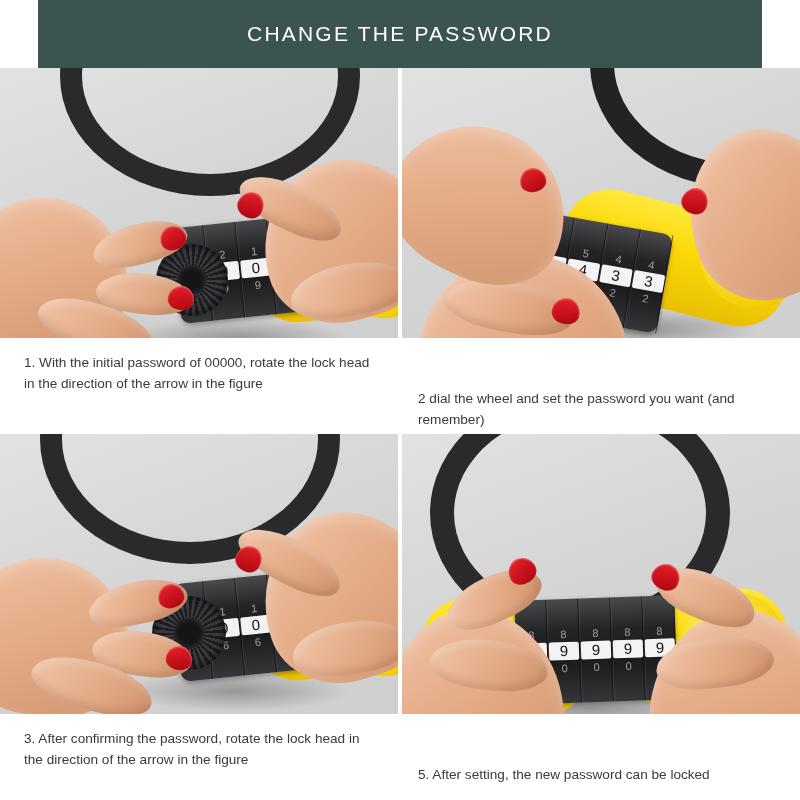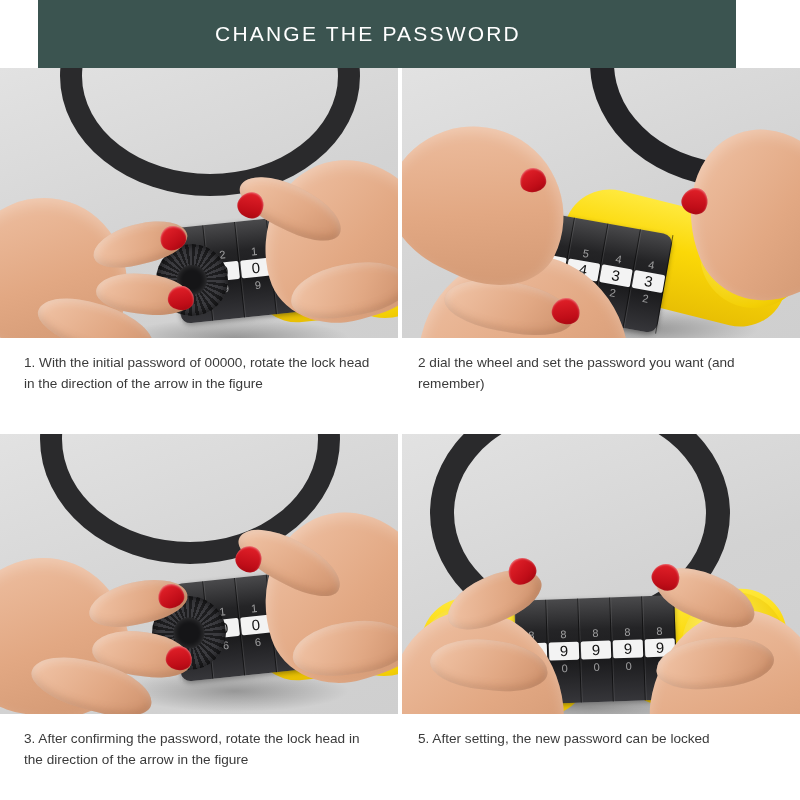--- a/index.html
+++ b/index.html
@@ -14,21 +14,21 @@
     position: relative;
     width: 800px;
     height: 800px;
     background: #ffffff;
   }
 
   
   .banner {
     position: absolute;
     left: 0; top: 0;
-    width: 736px; height: 68px;
+    width: 800px; height: 68px;
     background: #3b5450;
     display: flex;
     align-items: center;
     justify-content: center;
   }
   .banner-title {
     color: #ffffff;
     font-size: 21px;
     letter-spacing: 2.2px;
     font-weight: 400;
@@ -64,21 +64,21 @@
   .cap.r2c2  { left: 400px; top: 646px; width: 400px; height: 86px; }
 
   .cap {
     position: absolute;
     padding: 14px 18px 8px 24px;
     color: #3a3a3a;
     font-size: 13.6px;
     line-height: 21px;
     background: #ffffff;
   }
-  .cap.r1c2, .cap.r2c2 { padding-left: 18px; }
+  .cap.r1c2, .cap.r2c2 { padding-left: 18px; margin-top: 36px; }
 
   
   .gutter-v { position: absolute; background: #ffffff; }
 
   
   .photo {
     position: absolute;
     inset: 0;
     background: #d9d9d9;
   }

